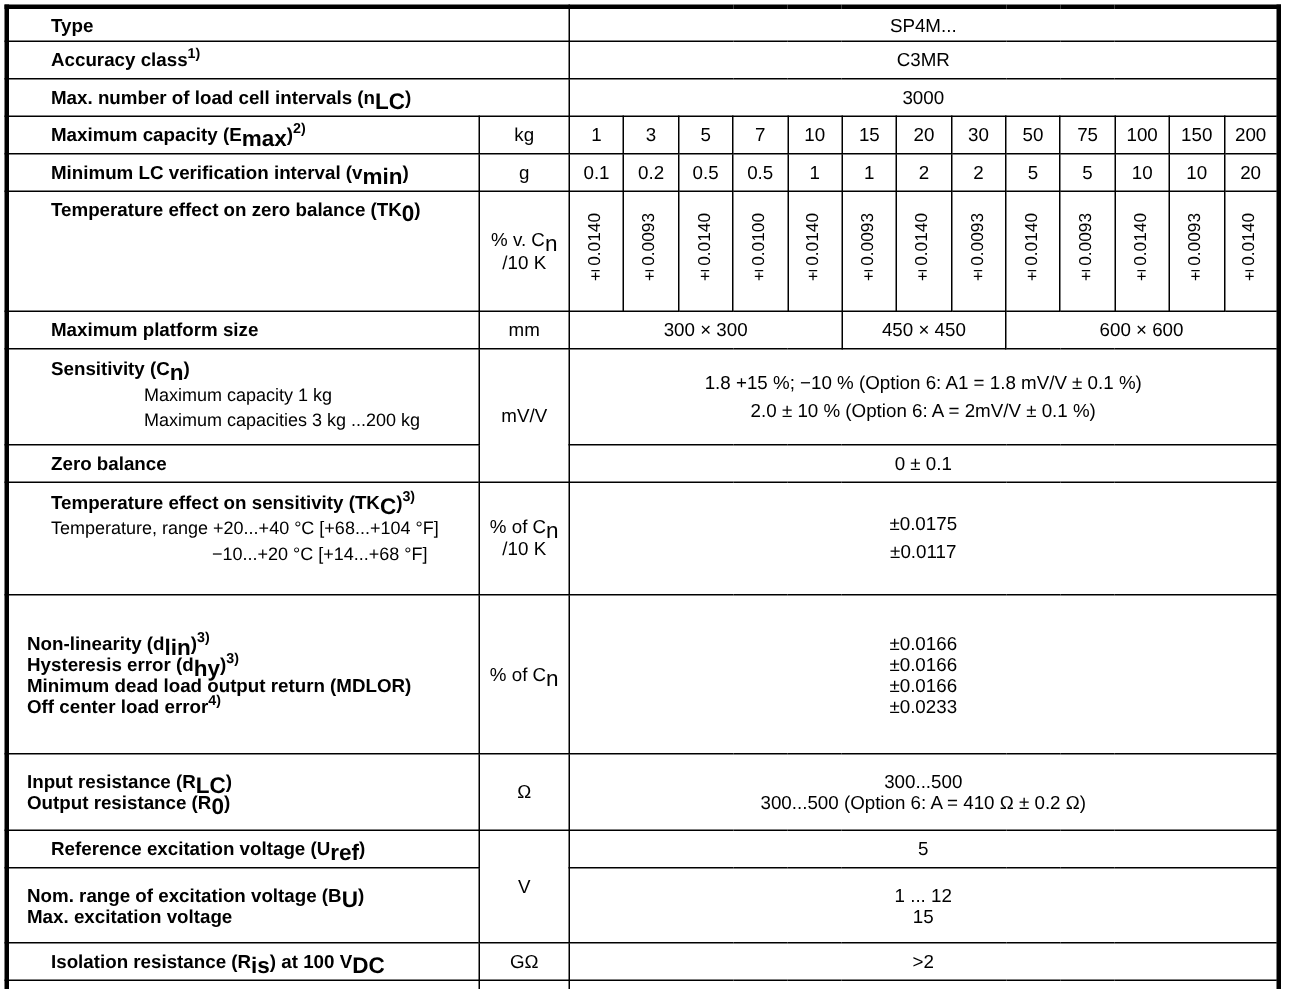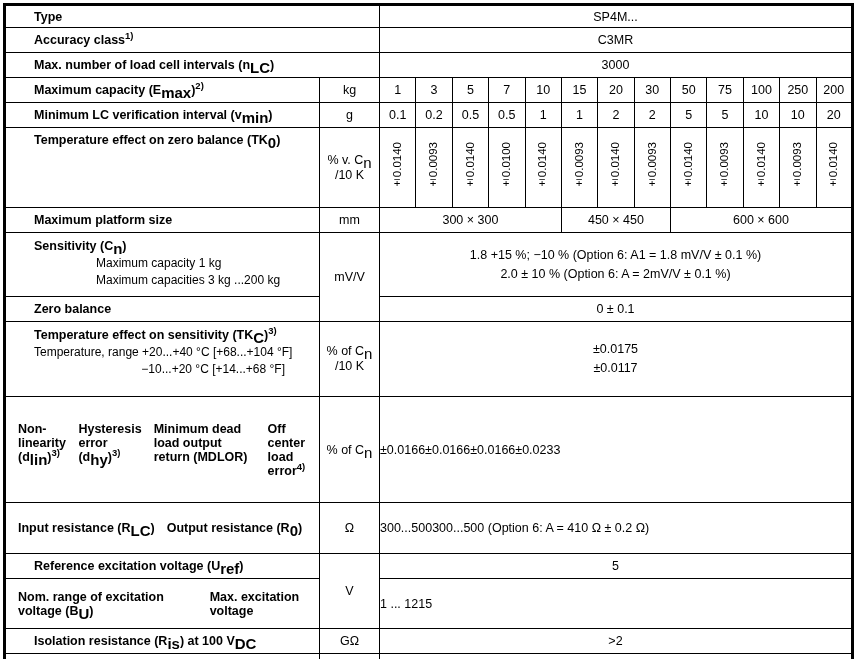--- a/index.html
+++ b/index.html
@@ -31,21 +31,21 @@
     font-size:11.5px;
     display:inline-block;
     line-height:1;
     white-space:nowrap;
   }
   .subline{font-weight:normal;font-size:12px;line-height:17px}
   .ind{padding-left:62px}
   .ralign1{text-align:left;padding-right:14px}
   .ralign2{text-align:right;padding-right:34px}
   .mainline{line-height:17px}
-  .stack{display:flex;flex-direction:row;justify-content:flex-start;height:100%}
+  .stack{display:flex;flex-direction:column;justify-content:flex-end;height:100%}
   .stack>div{line-height:14px}
   .stack.lblstack>div{padding-left:12px;font-weight:bold;text-align:left}
   .center2{display:flex;flex-direction:column;justify-content:center;height:100%}
   .center2>div{line-height:19px}
   .unit2{line-height:15px}
 </style>
 </head>
 <body>
 
 <div class="page">
@@ -91,21 +91,21 @@
   <td class="val">3</td>
   <td class="val">5</td>
   <td class="val">7</td>
   <td class="val">10</td>
   <td class="val">15</td>
   <td class="val">20</td>
   <td class="val">30</td>
   <td class="val">50</td>
   <td class="val">75</td>
   <td class="val">100</td>
-  <td class="val">250</td>
+  <td class="val">150</td>
   <td class="val">200</td>
 </tr>
 
 <tr style="height:25px">
   <td class="lbl">Minimum LC verification interval (v<sub>min</sub>)</td>
   <td class="val">g</td>
   <td class="val">0.1</td>
   <td class="val">0.2</td>
   <td class="val">0.5</td>
   <td class="val">0.5</td>

